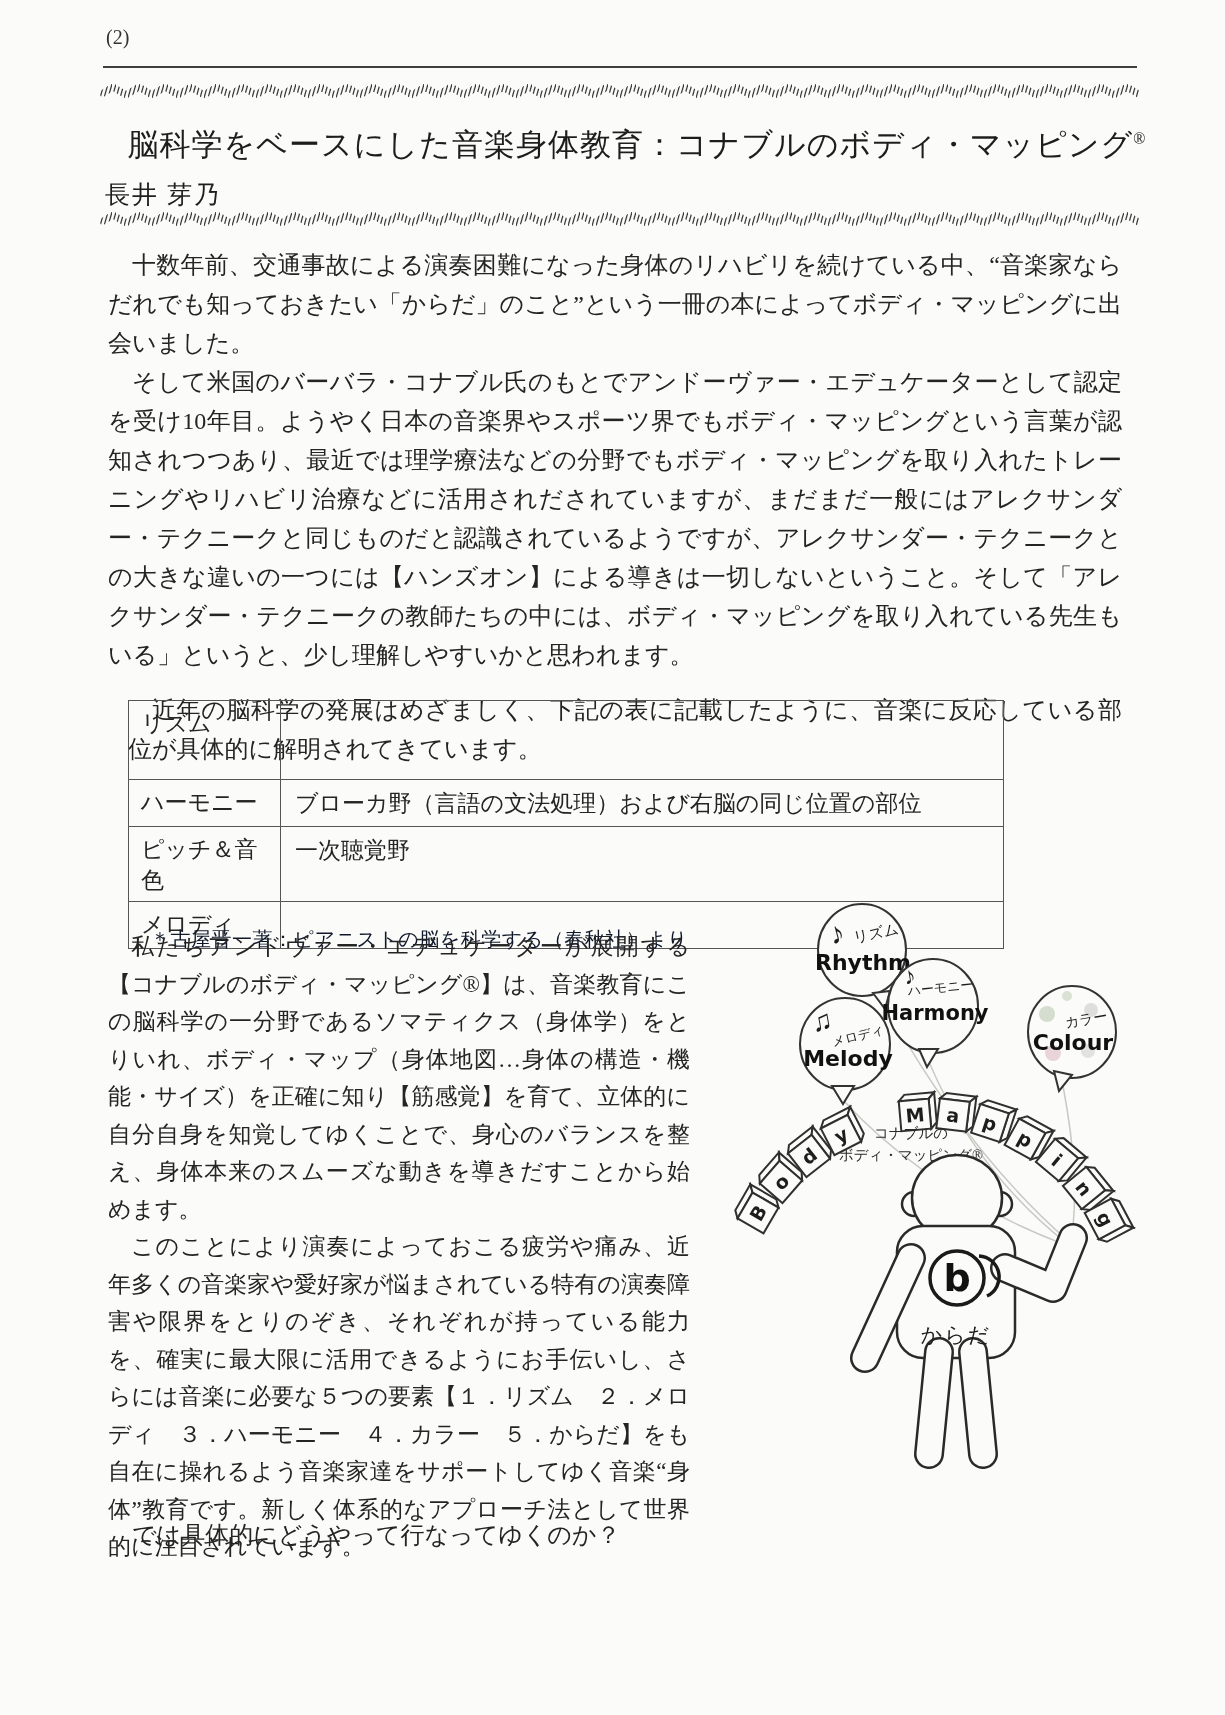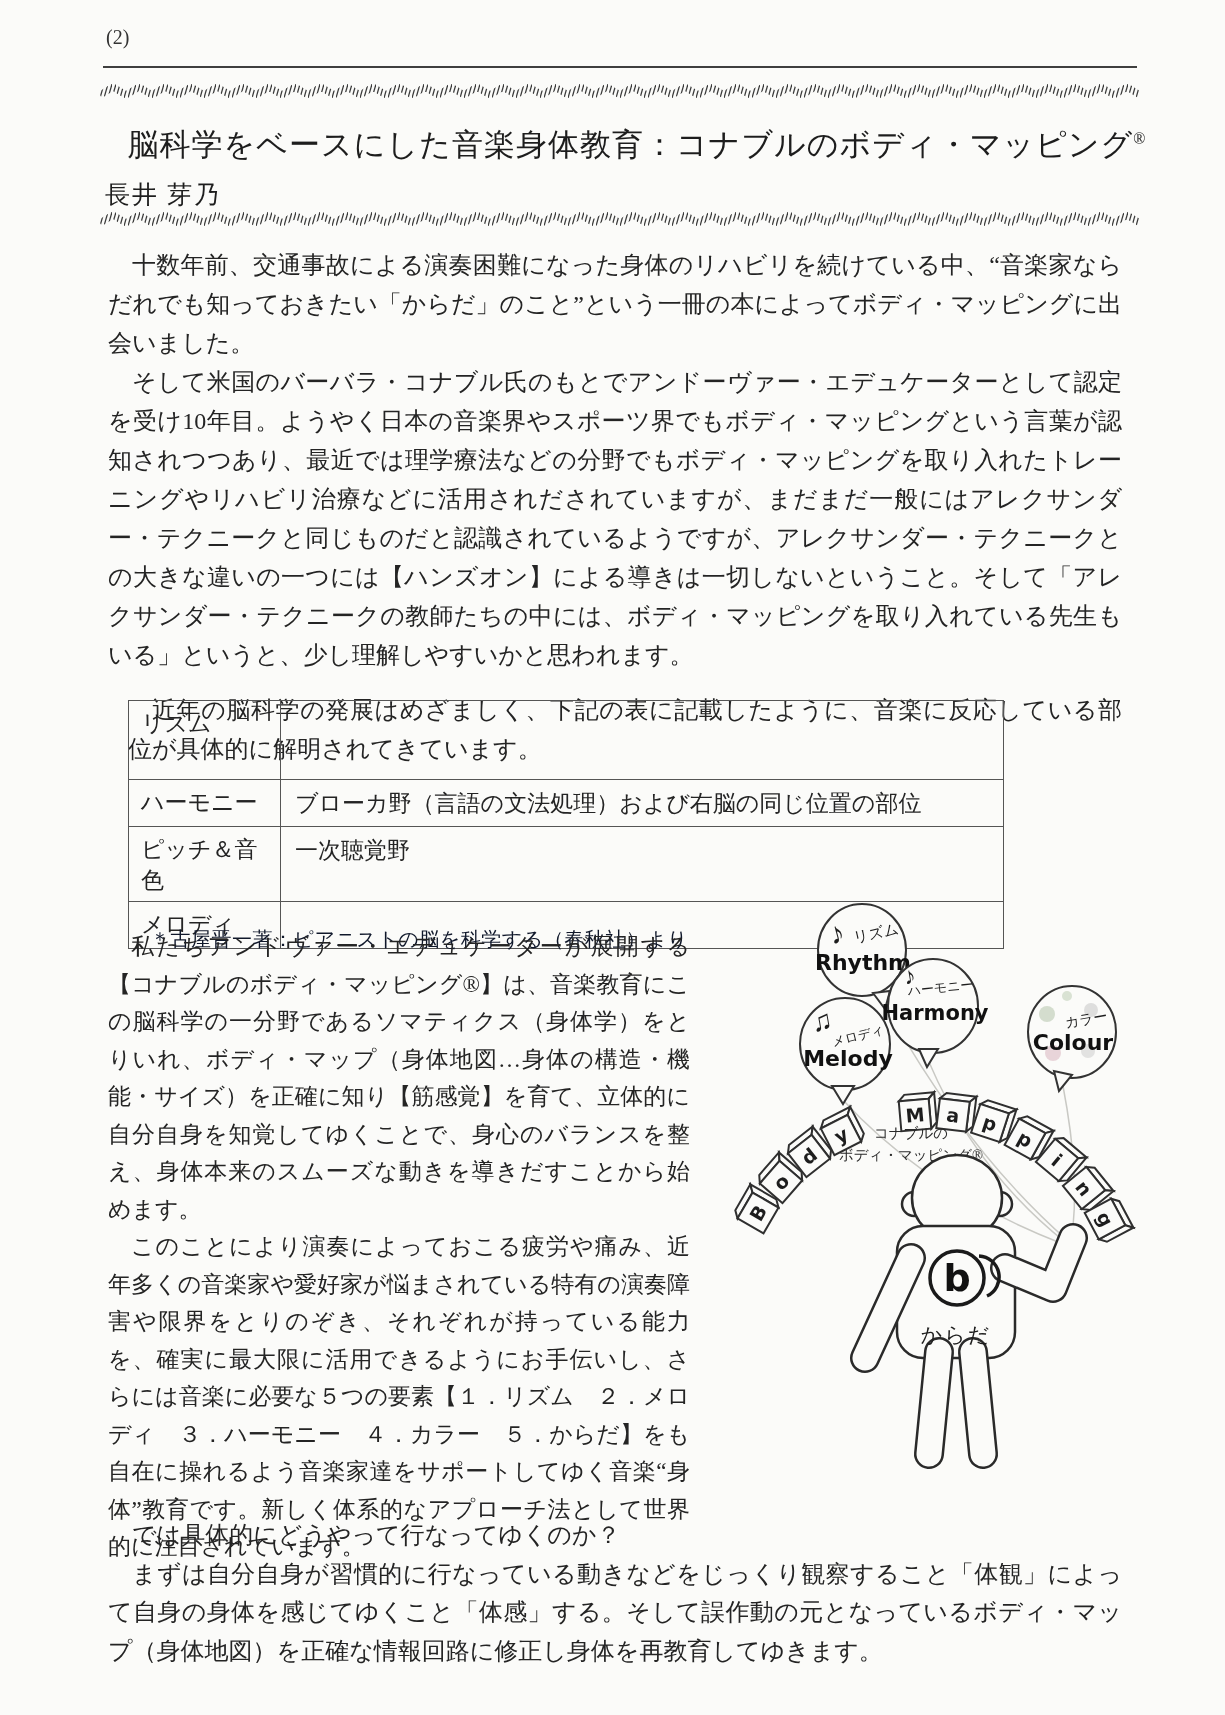--- a/index.html
+++ b/index.html
@@ -263,16 +263,15 @@
         <path d="M 264 406 A 21 21 0 0 1 272 446" fill="none" stroke="#1a1a1a" stroke-width="3.5"></path>
         <circle cx="242" cy="428" r="27" fill="#fbfbf9" stroke="#1a1a1a" stroke-width="3.5"></circle>
         <text class="blk-letter" x="242" y="441" font-size="38" text-anchor="middle" fill="#111">b</text>
       </g>
       <text x="241" y="492" font-size="21" letter-spacing="2" text-anchor="middle" fill="#1d1d1d">からだ</text>
     </g>
   </svg>
 
   <div class="bottom-block">
     <p>では具体的にどうやって行なってゆくのか？</p>
-    <p>まずは自分自身が習慣的に行なっている動きなどをじっくり観察すること「体観」によって自身の身体を感じてゆくこと「体感」する。そして誤作動の元となっているボディ・マップ（身体地図）を正確な情報回路に修正し身体を再教育してゆきます。</p>
   </div>
 
 </div>
 
 </body></html>

